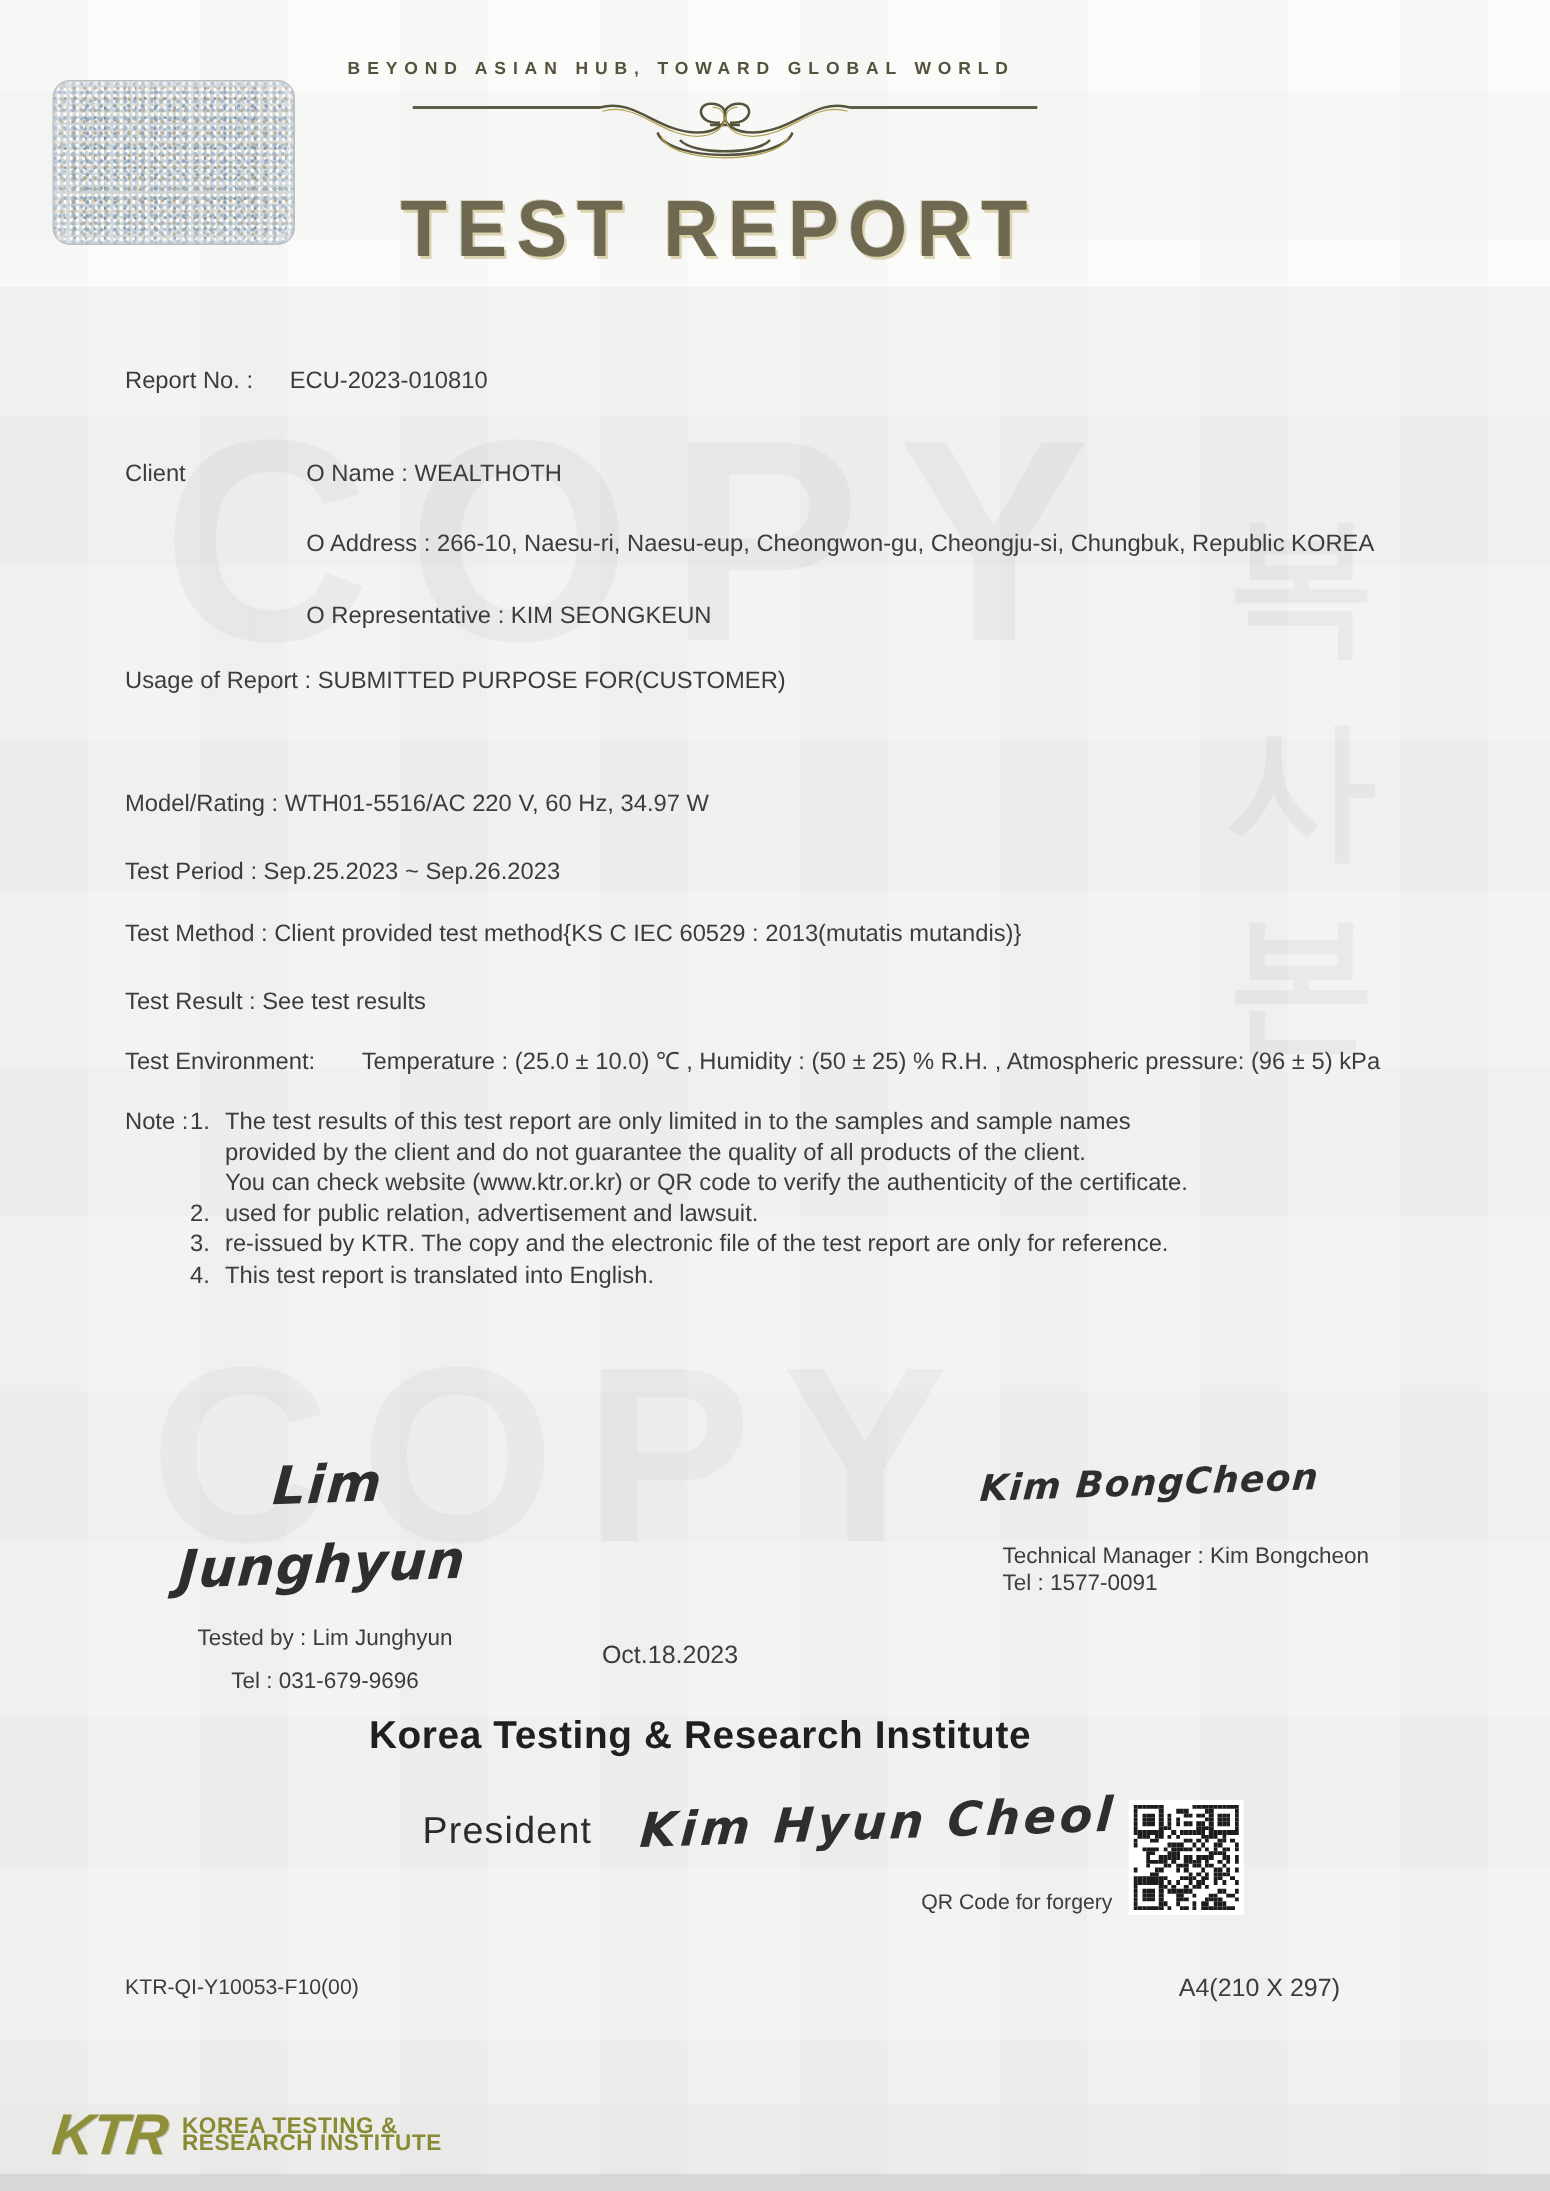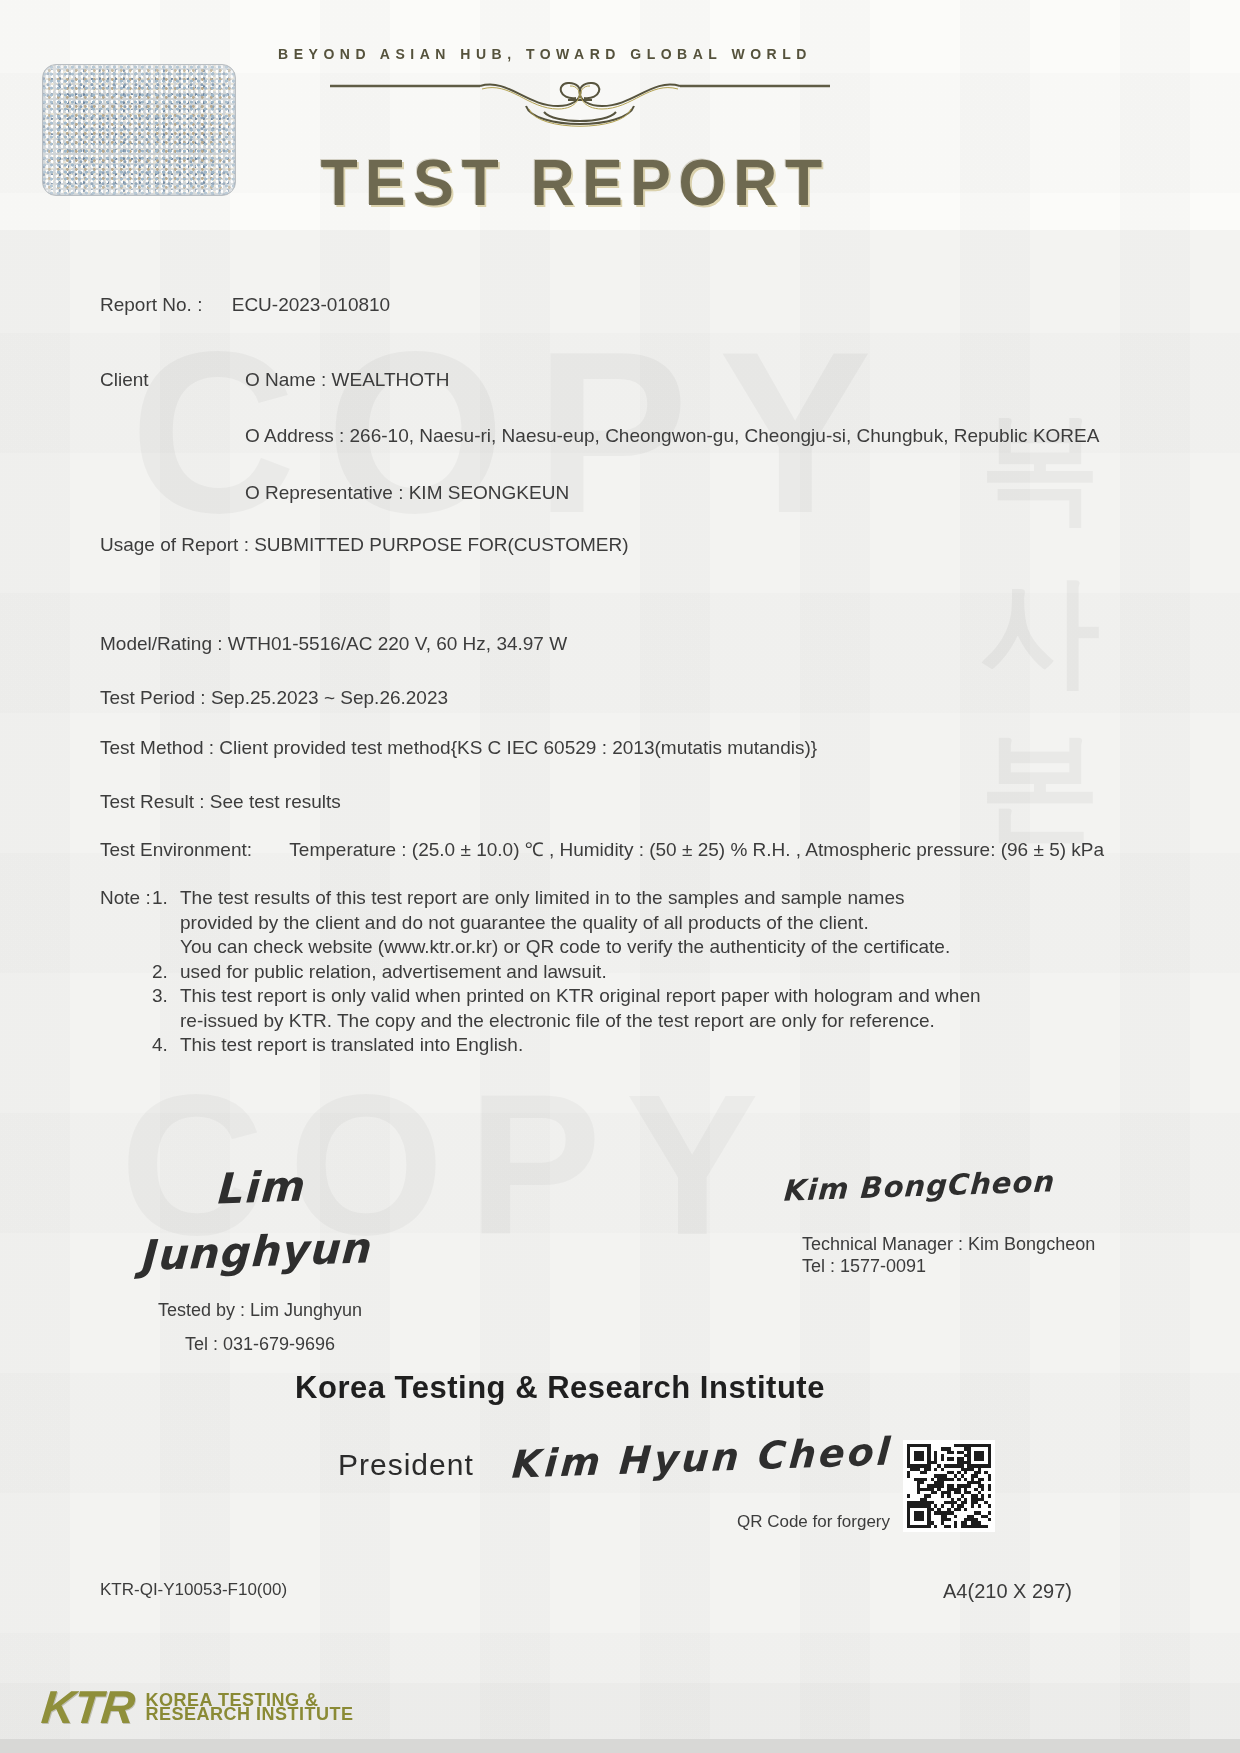--- a/index.html
+++ b/index.html
@@ -167,21 +167,20 @@
       </div>
       <div class="note">
         <span class="num">2.</span>
         <span>
           <div class="nl">used for public relation, advertisement and lawsuit.</div>
         </span>
       </div>
       <div class="note">
         <span class="num">3.</span>
         <span>
-          <div class="nl">This test report is only valid when printed on KTR original report paper with hologram and when</div>
           <div class="nl">re-issued by KTR. The copy and the electronic file of the test report are only for reference.</div>
         </span>
       </div>
       <div class="note">
         <span class="num">4.</span>
         <span>
           <div class="nl">This test report is translated into English.</div>
         </span>
       </div>
     </div>
@@ -193,20 +192,21 @@
     <div class="tel">Tel : 031-679-9696</div>
   </div>
   <div class="abs sig-block-right">
     <div class="sigwrap">
       <span class="script">Kim BongCheon</span>
     </div>
     <div class="role">Technical Manager : Kim Bongcheon</div>
     <div class="tel">Tel : 1577-0091</div>
   </div>
 
+  <div class="abs issue-date">Oct.18.2023</div>
   <div class="abs institute">Korea Testing &amp; Research Institute</div>
   <div class="abs president">President</div>
   <div class="abs president-sig">
     <span class="script">Kim Hyun Cheol</span>
   </div>
   <div class="abs qr">
       <div class="qc on"></div>
       <div class="qc on"></div>
       <div class="qc on"></div>
       <div class="qc on"></div>

